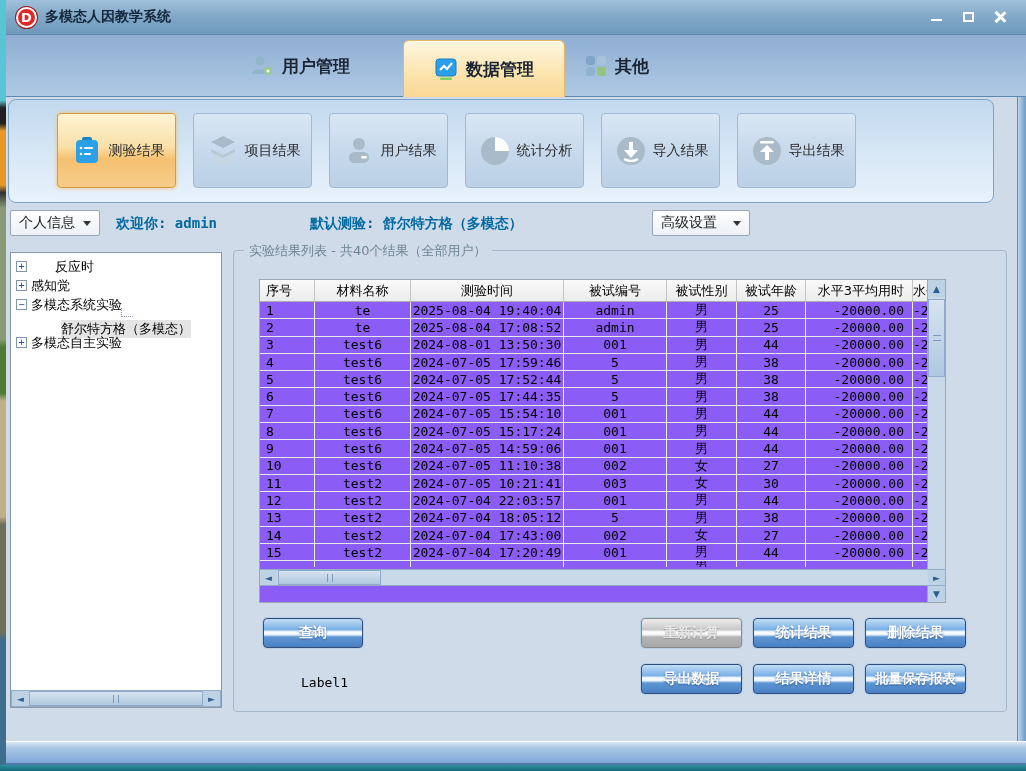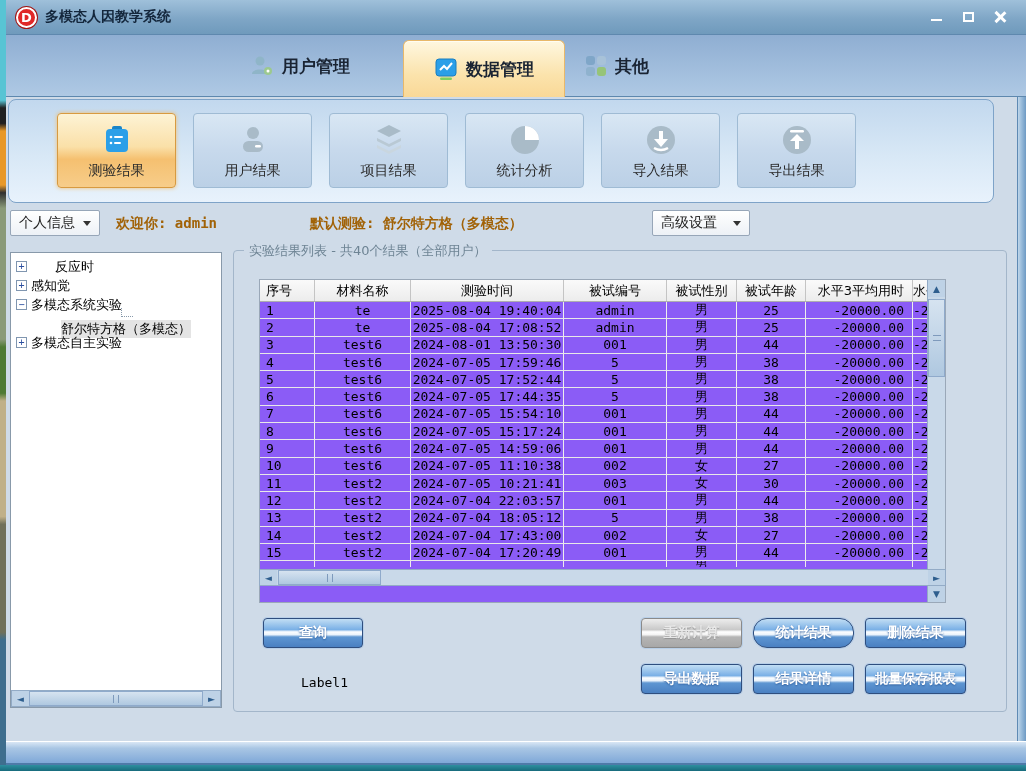--- a/index.html
+++ b/index.html
@@ -43,34 +43,34 @@
     background:linear-gradient(180deg,#FEF7E0 0%,#FBE3AC 60%,#F9D897 100%);
     border:1px solid #E8B86A; border-bottom:none; border-radius:6px 6px 0 0;
     box-shadow:inset 0 1px 0 #FFFDF2; }
 
   
   .toolbar { position:absolute; left:2px; top:99px; width:986px; height:104px;
     background:linear-gradient(180deg,#C2D8EE 0%,#D8E8F6 55%,#E8F2FC 100%);
     border:1px solid #7EA3C8; border-radius:8px; display:flex; padding:13px 0 0 48px; gap:17px; }
   .tool-btn { width:119px; height:75px; border-radius:4px; cursor:pointer;
     background:linear-gradient(180deg,#D9E7F4 0%,#C7D9EC 50%,#BBD0E6 100%);
-    border:1px solid #9FBBD4; display:flex; flex-direction:column; align-items:center; justify-content:center; gap:4px; }
+    border:1px solid #9FBBD4; display:flex; flex-direction:row; align-items:center; justify-content:center; gap:4px; }
   .tool-btn.active { background:linear-gradient(180deg,#FDF3D5 0%,#FAE0A8 45%,#F5C070 62%,#F7CD8A 100%);
     border:1px solid #D89A40; box-shadow:0 0 4px #F2C070; }
   .tool-label { font-size:14px; color:#2B2B2B; }
 
   
   .userbar { position:absolute; left:0; top:203px; width:100%; height:40px; }
   .dropdown { position:absolute; height:26px; background:linear-gradient(180deg,#FFFFFF,#EDF1F6);
     border:1px solid #97A6B8; border-radius:2px; display:flex; align-items:center;
     justify-content:space-between; padding:0 8px; font-size:14px; color:#222; cursor:pointer; }
   .dd-personal { left:4px; top:7px; width:90px; }
   .dd-advanced { left:646px; top:7px; width:98px; }
   .dd-arrow { width:0; height:0; border-left:4px solid transparent; border-right:4px solid transparent; border-top:5px solid #333; margin-left:6px; }
-  .blue-text { position:absolute; top:12px; font-size:14px; font-weight:bold; color:#a16207; font-family:"DejaVu Sans Mono","DejaVu Sans",sans-serif; }
+  .blue-text { position:absolute; top:12px; font-size:14px; font-weight:bold; color:#0369a1; font-family:"DejaVu Sans Mono","DejaVu Sans",sans-serif; }
   .welcome { left:110px; } .default-test { left:304px; }
 
   
   .tree-panel { position:absolute; left:4px; top:252px; width:212px; height:456px;
     background:#FFF; border:1px solid #8899AA; font-size:13px; color:#000; }
   .tree-item { display:flex; align-items:center; height:19px; padding-left:5px; cursor:pointer; white-space:nowrap; }
   .expander { width:11px; height:11px; border:1px solid #8096B0; background:#FFF; color:#2B4FA0;
     font-size:10px; line-height:9px; text-align:center; margin-right:4px; flex:none; font-family:"DejaVu Sans Mono",monospace; }
   .expander.plus:before { content:"+"; } .expander.minus:before { content:"−"; }
   .tree-child { padding-left:20px;flex-direction:column; }
@@ -120,21 +120,21 @@
   
   .glossy { position:absolute; height:30px; border:1px solid #2F4E7E; border-radius:4px;
     color:#FFF; font-size:14px; font-weight:bold; text-shadow:0 1px 2px #2F5E9E; cursor:pointer;
     display:flex; align-items:center; justify-content:center;
     background:linear-gradient(180deg,#C2DEF4 0%,#7AB0E6 38%,#FDFEFF 46%,#EAF3FB 56%,#5E96D2 64%,#4A80C2 100%);
     box-shadow:0 0 0 1px #B8CFE8; }
   .glossy.disabled { cursor:default; border-color:#8A8A8A; color:#E8E8E8; text-shadow:0 1px 1px #909090;
     background:linear-gradient(180deg,#EDEDED 0%,#C9C9C9 38%,#FFFFFF 46%,#F4F4F4 56%,#B5B5B5 64%,#A8A8A8 100%); }
   .btn-query { left:29px; top:367px; width:100px; }
   .btn-recalc { left:407px; top:367px; width:101px; }
-  .btn-stats { left:519px; top:367px; width:101px;border-radius:14px; }
+  .btn-stats { left:519px; top:367px; width:101px; }
   .btn-del { left:631px; top:367px; width:101px; }
   .btn-export { left:407px; top:413px; width:101px; }
   .btn-detail { left:519px; top:413px; width:101px; }
   .btn-batch { left:631px; top:413px; width:101px; font-size:13.5px; }
   .label1 { position:absolute; left:67px; top:424px; font-size:13px; color:#000;
     font-family:"DejaVu Sans Mono",monospace; }
 
   
   .statusbar { position:absolute; left:0; top:741px; width:100%; height:24px;
     background:linear-gradient(180deg,#D9E7F5 0%,#A9C6E4 30%,#7FA8D8 100%);
@@ -212,33 +212,33 @@
           <rect x="7" y="7" width="22" height="23" rx="4" fill="#2B9FE8"></rect>
           <circle cx="12" cy="15" r="1.3" fill="#FFF"></circle>
           <rect x="15" y="14" width="9" height="2" rx="1" fill="#FFF"></rect>
           <circle cx="12" cy="21" r="1.3" fill="#FFF"></circle>
           <rect x="15" y="20" width="7" height="2" rx="1" fill="#FFF"></rect>
         </svg>
       <span class="tool-label">测验结果</span>
     </div>
     <div class="tool-btn">
       <svg class="icon" width="36" height="36" viewBox="0 0 36 36">
+          <path d="M18 3 L30 9 L18 15 L6 9 Z" fill="#A9BBC8"></path>
+          <path d="M6 16 L18 22 L30 16 L30 19 L18 25 L6 19 Z" fill="#B9C9D4"></path>
+          <path d="M6 23 L18 29 L30 23 L30 26 L18 32 L6 26 Z" fill="#C9D6DF"></path>
+        </svg>
+      <span class="tool-label">项目结果</span>
+    </div>
+    <div class="tool-btn">
+      <svg class="icon" width="36" height="36" viewBox="0 0 36 36">
           <circle cx="18" cy="11" r="6" fill="#A9BBC8"></circle>
           <rect x="8" y="19" width="20" height="11" rx="5.5" fill="#A9BBC8"></rect>
           <rect x="20" y="23" width="6" height="2.6" rx="1.3" fill="#FFF"></rect>
         </svg>
       <span class="tool-label">用户结果</span>
-    </div>
-    <div class="tool-btn">
-      <svg class="icon" width="36" height="36" viewBox="0 0 36 36">
-          <path d="M18 3 L30 9 L18 15 L6 9 Z" fill="#A9BBC8"></path>
-          <path d="M6 16 L18 22 L30 16 L30 19 L18 25 L6 19 Z" fill="#B9C9D4"></path>
-          <path d="M6 23 L18 29 L30 23 L30 26 L18 32 L6 26 Z" fill="#C9D6DF"></path>
-        </svg>
-      <span class="tool-label">项目结果</span>
     </div>
     <div class="tool-btn">
       <svg class="icon" width="36" height="36" viewBox="0 0 36 36">
           <circle cx="18" cy="18" r="14" fill="#A9BBC8"></circle>
           <path d="M18 18 L18 4 A14 14 0 0 1 32 18 Z" fill="#FFF"></path>
         </svg>
       <span class="tool-label">统计分析</span>
     </div>
     <div class="tool-btn">
       <svg class="icon" width="36" height="36" viewBox="0 0 36 36">

